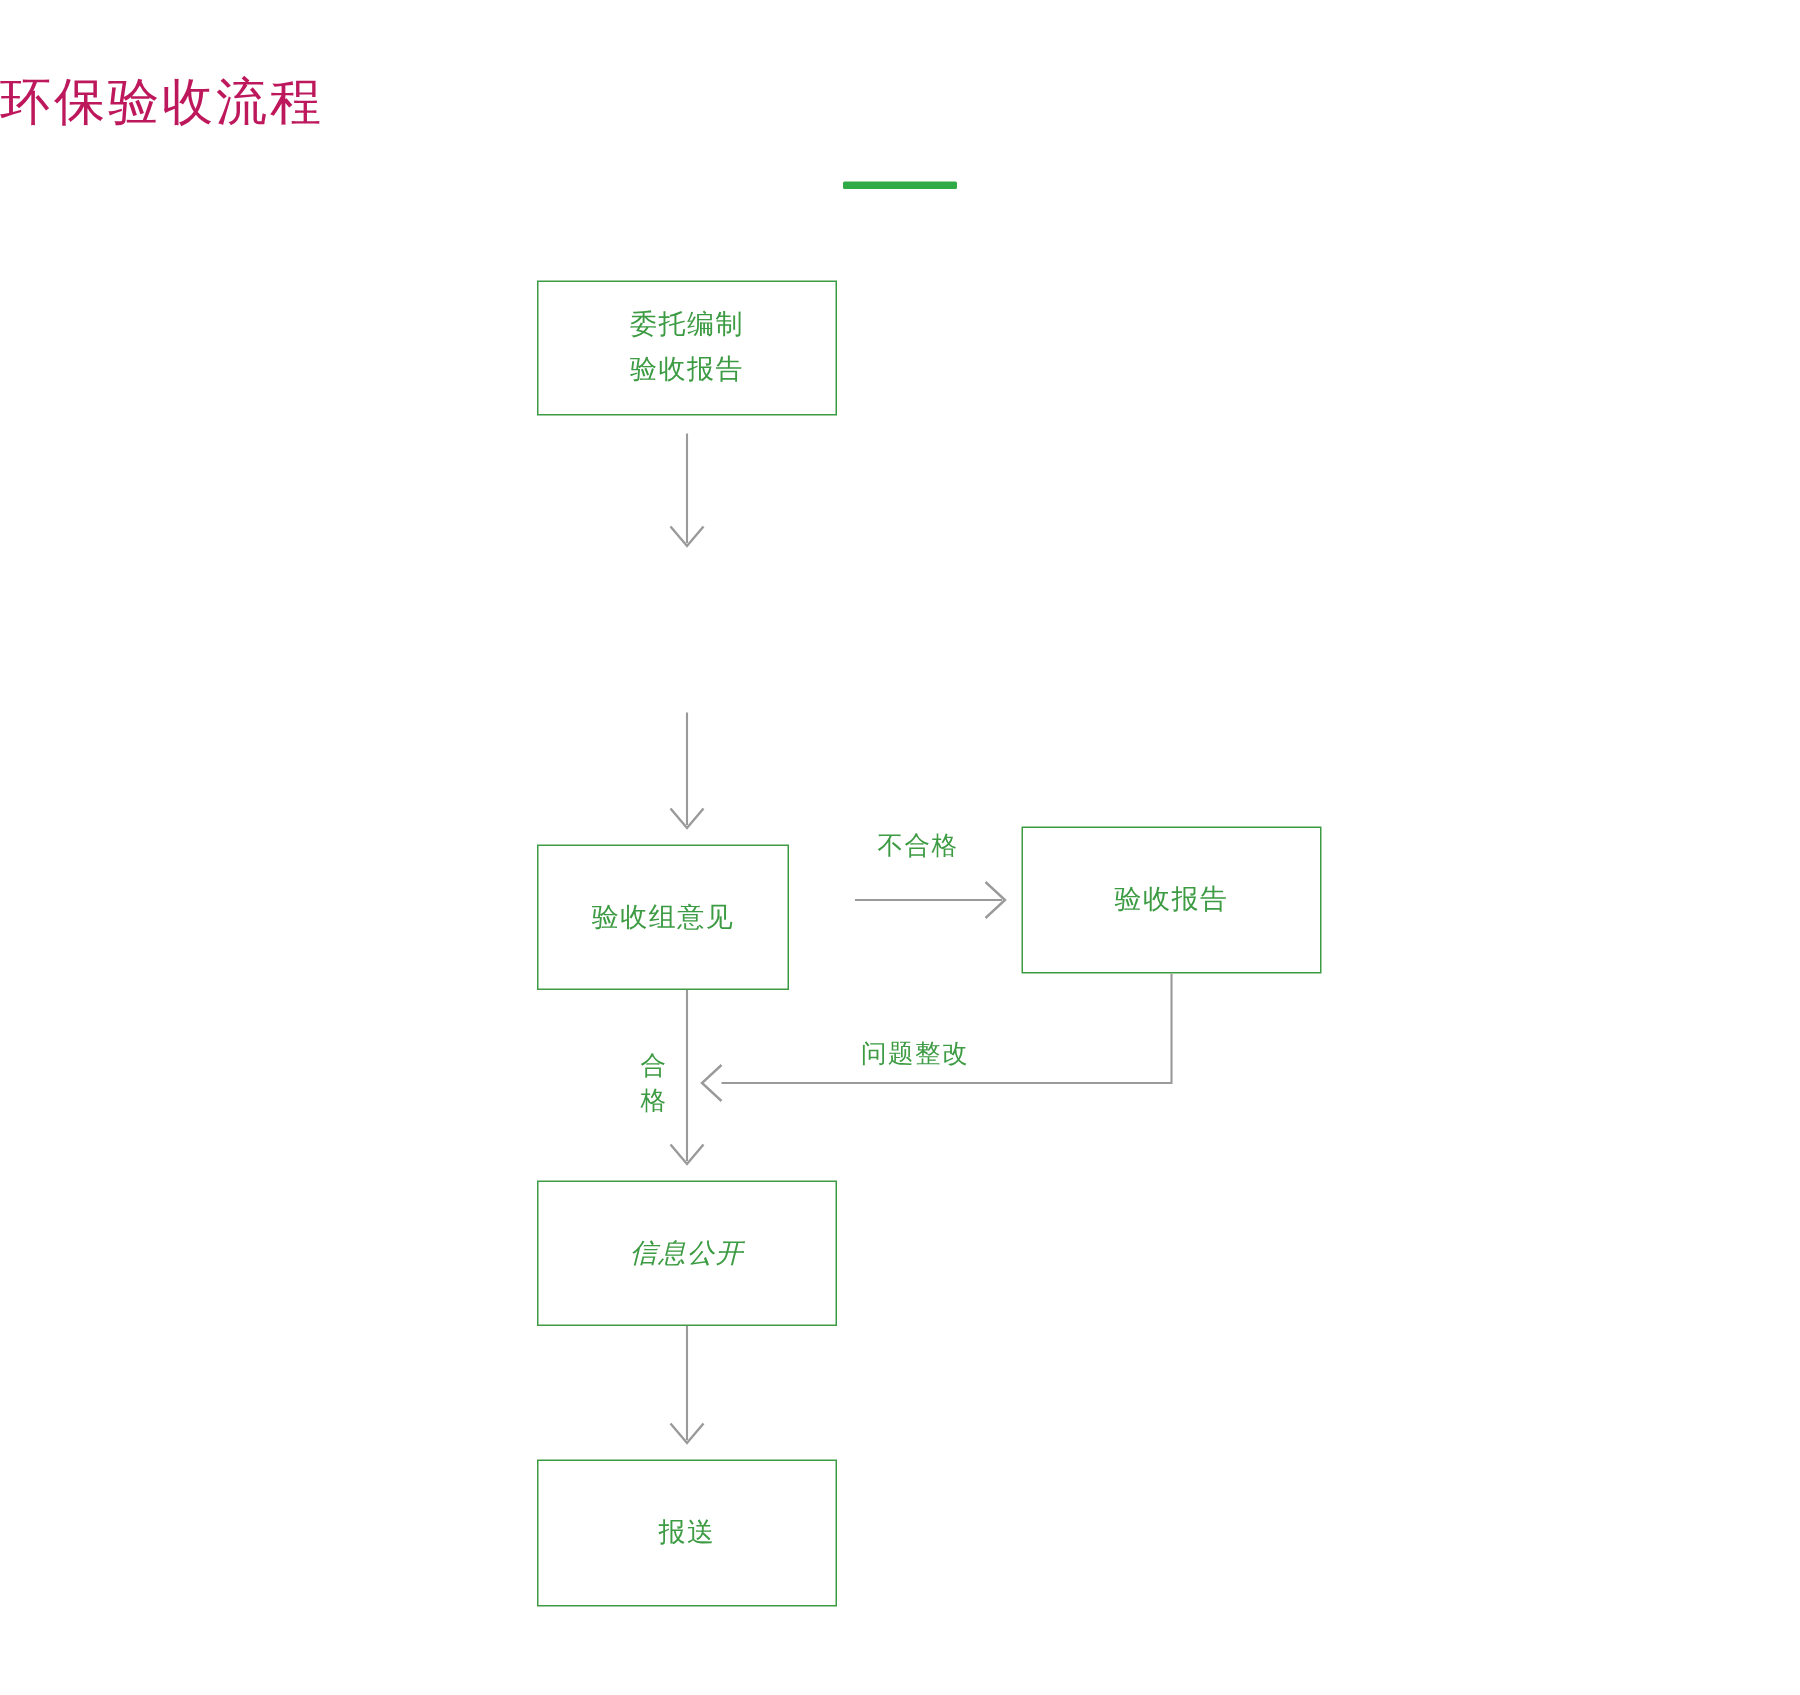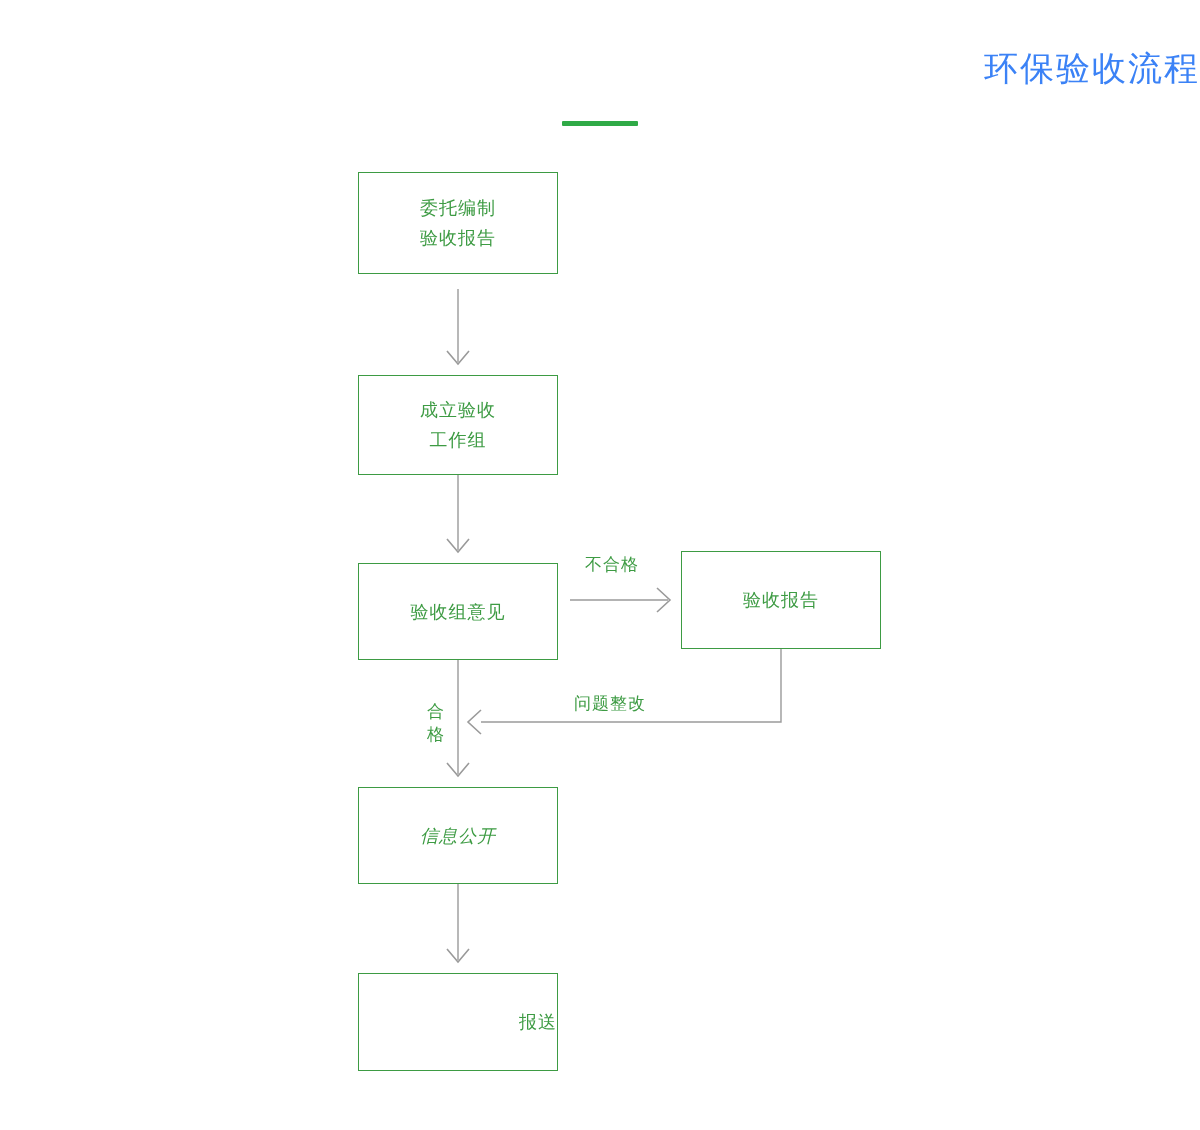--- a/index.html
+++ b/index.html
@@ -18,24 +18,24 @@
     position: absolute;
     left: 0; top: 0;
     width: 1200px;
     height: 1130px;
   }
   .title {
     position: absolute;
     left: 0;
     top: 44px;
     width: 1200px;
-    text-align: right;
+    text-align: left;
     font-size: 34px;
     line-height: 48px;
-    color: #3b82f6;
+    color: #be185d;
     letter-spacing: 2px;
     white-space: nowrap;
   }
   .title-underline {
     position: absolute;
     left: 562px;
     top: 121px;
     width: 76px;
     height: 5px;
     background: #2faa47;
@@ -117,43 +117,39 @@
     <polyline points="781,649 781,722 481,722"></polyline>
     <polyline class="head" points="481,710 468,722 481,734"></polyline>
 
     <line x1="458" y1="660" x2="458" y2="774"></line>
     <polyline class="head" points="447,763 458,776 469,763"></polyline>
 
     <line x1="458" y1="884" x2="458" y2="960"></line>
     <polyline class="head" points="447,949 458,962 469,949"></polyline>
   </svg>
 
-  <div class="node" style="left:358px; top:172px; width:200px; height:102px;">
+  <div class="node" style="left:358px; top:187px; width:200px; height:90px;">
     <span class="node-text">委托编制
 验收报告</span>
   </div>
 
-  <div class="node" style="left:358px; top:375px; width:200px; height:100px;">
-    <span class="node-text">成立验收
-工作组</span>
-  </div>
 
-  <div class="node" style="left:358px; top:563px; width:200px; height:97px;">
+  <div class="node" style="left:358px; top:563px; width:168px; height:97px;">
     <span class="node-text">验收组意见</span>
   </div>
 
   <div class="node" style="left:681px; top:551px; width:200px; height:98px;">
     <span class="node-text">验收报告</span>
   </div>
 
   <div class="node" style="left:358px; top:787px; width:200px; height:97px;font-style:italic;">
     <span class="node-text">信息公开</span>
   </div>
 
-  <div class="node" style="left:358px; top:973px; width:200px; height:98px;justify-content:flex-end;">
+  <div class="node" style="left:358px; top:973px; width:200px; height:98px;">
     <span class="node-text">报送</span>
   </div>
 
   <div class="edge-label" style="left:585px; top:552px;">不合格</div>
 
   <div class="edge-label" style="left:574px; top:691px;">问题整改</div>
 
   <div class="edge-label vertical" style="left:425px; top:700px;">合格</div>
 
 </div>

